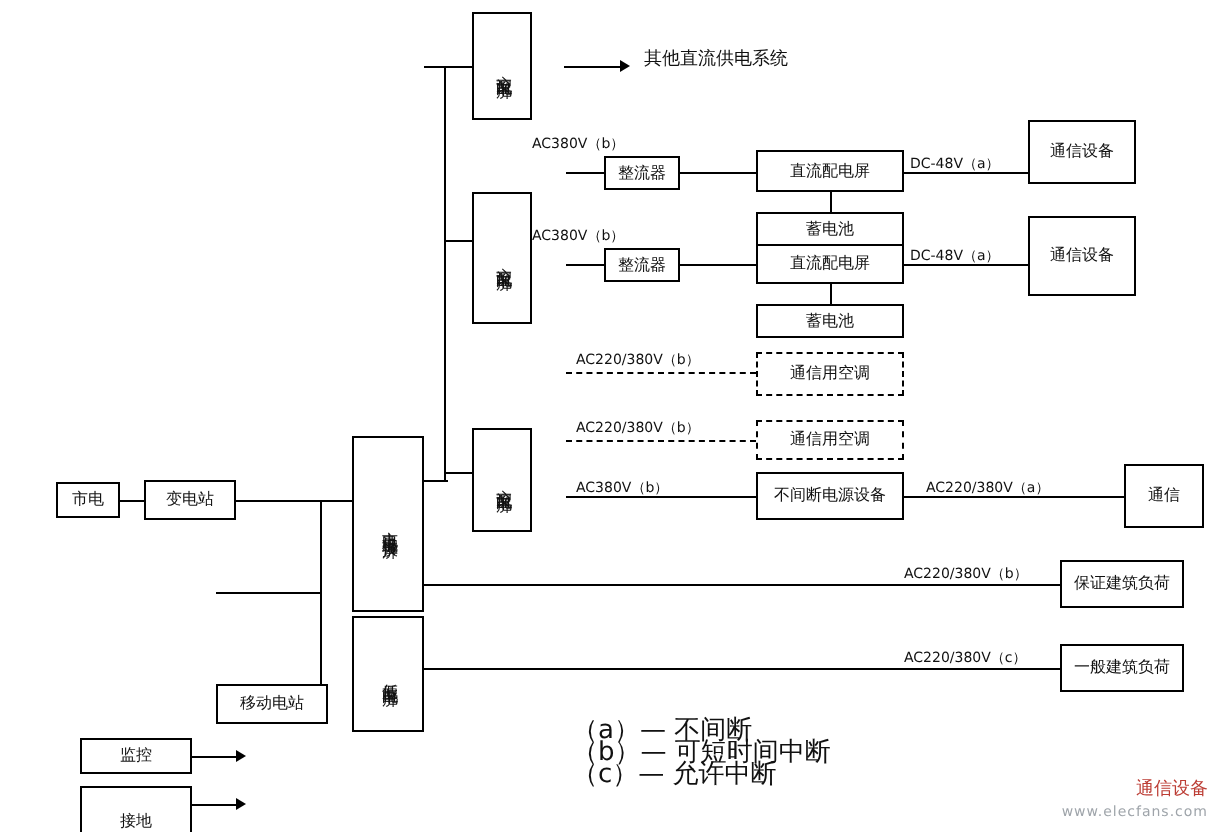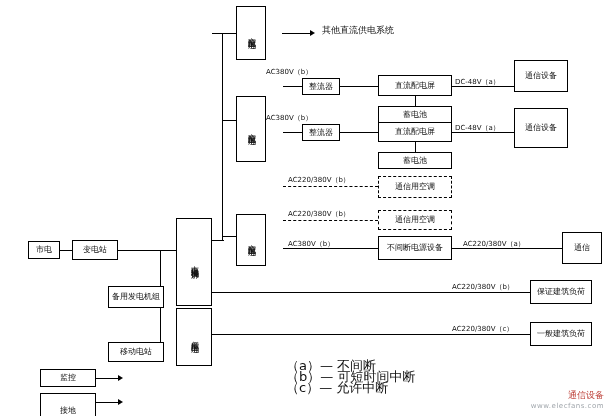--- a/index.html
+++ b/index.html
@@ -80,21 +80,20 @@
   <div class="arrow" style="left:118px;top:399px;"></div>
 
   <div class="box" style="left:28px;top:241px;width:32px;height:18px;">市电</div>
 
   <div class="box" style="left:72px;top:240px;width:46px;height:20px;">变电站</div>
 
   <div class="box vbox" style="left:176px;top:218px;width:36px;height:88px;">市电油机转换屏</div>
 
   <div class="box vbox" style="left:176px;top:308px;width:36px;height:58px;">低压配电屏</div>
 
-  <div class="box" style="left:108px;top:286px;width:56px;height:22px;">备用发电机组</div>
 
   <div class="box" style="left:108px;top:342px;width:56px;height:20px;">移动电站</div>
 
   <div class="box" style="left:40px;top:369px;width:56px;height:18px;">监控</div>
 
   <div class="box" style="left:40px;top:393px;width:56px;height:35px;">接地</div>
 
   <div class="box vbox" style="left:236px;top:6px;width:30px;height:54px;">交流配电屏</div>
 
   <div class="box vbox" style="left:236px;top:96px;width:30px;height:66px;">交流配电屏</div>

